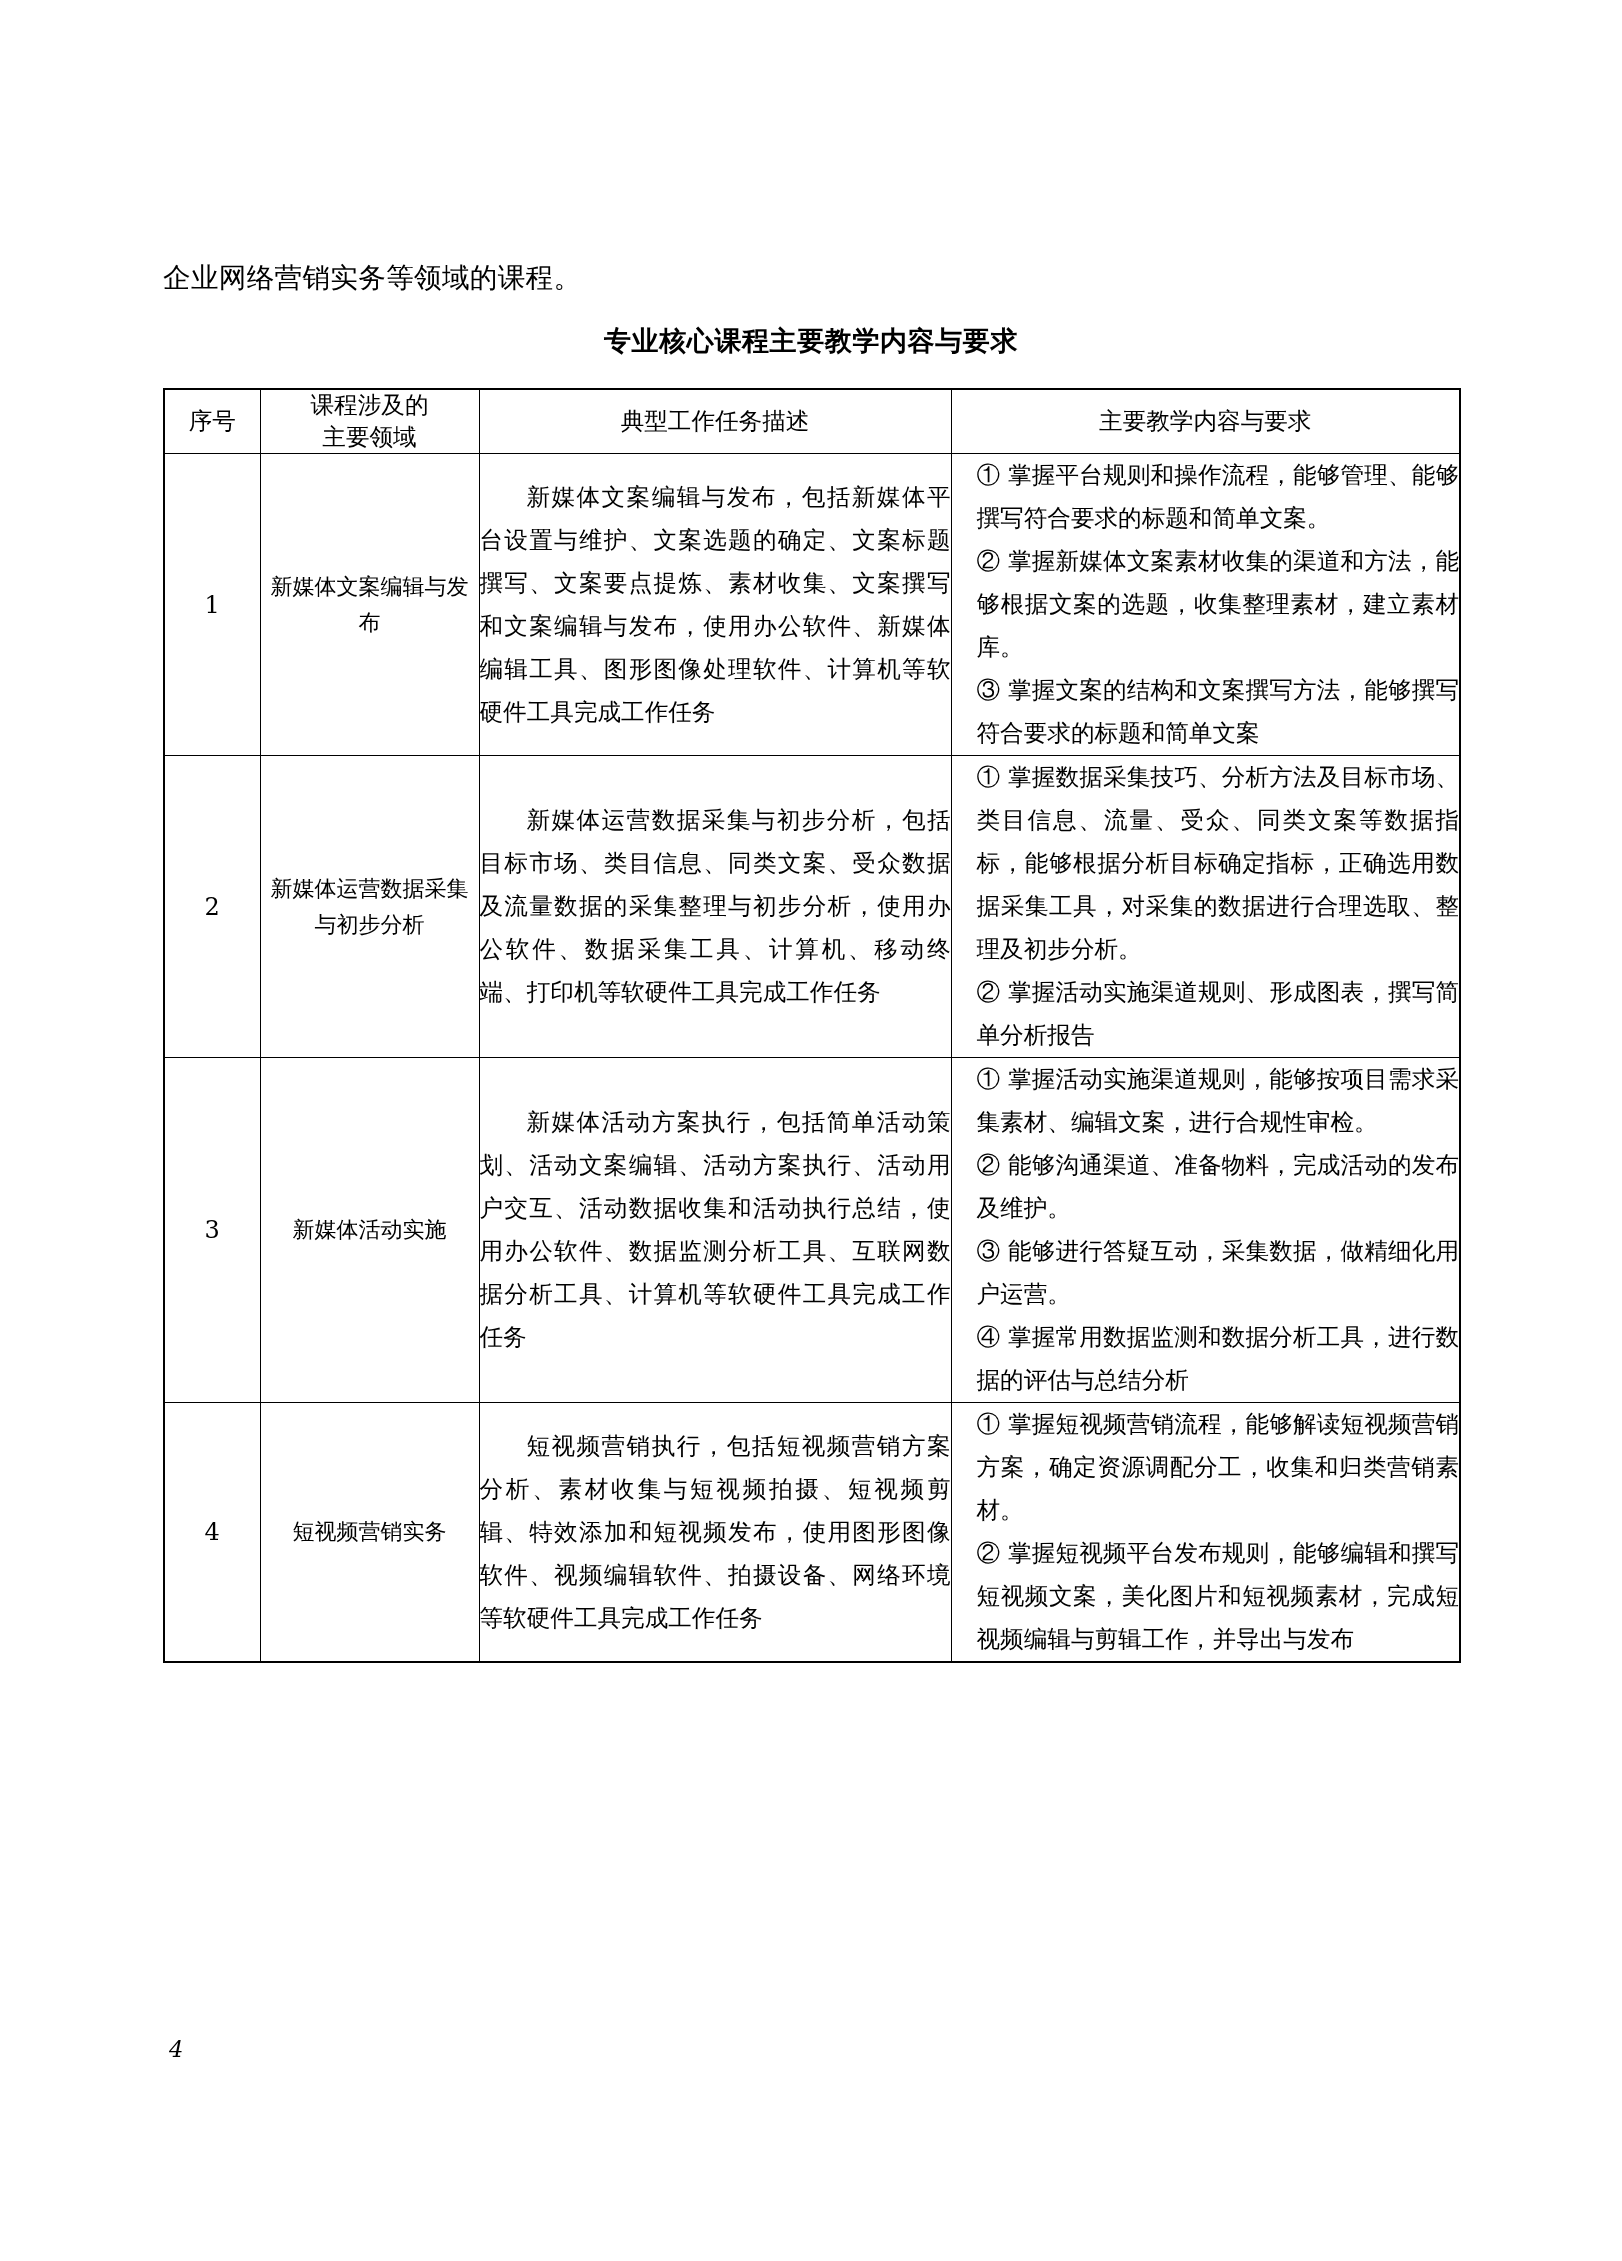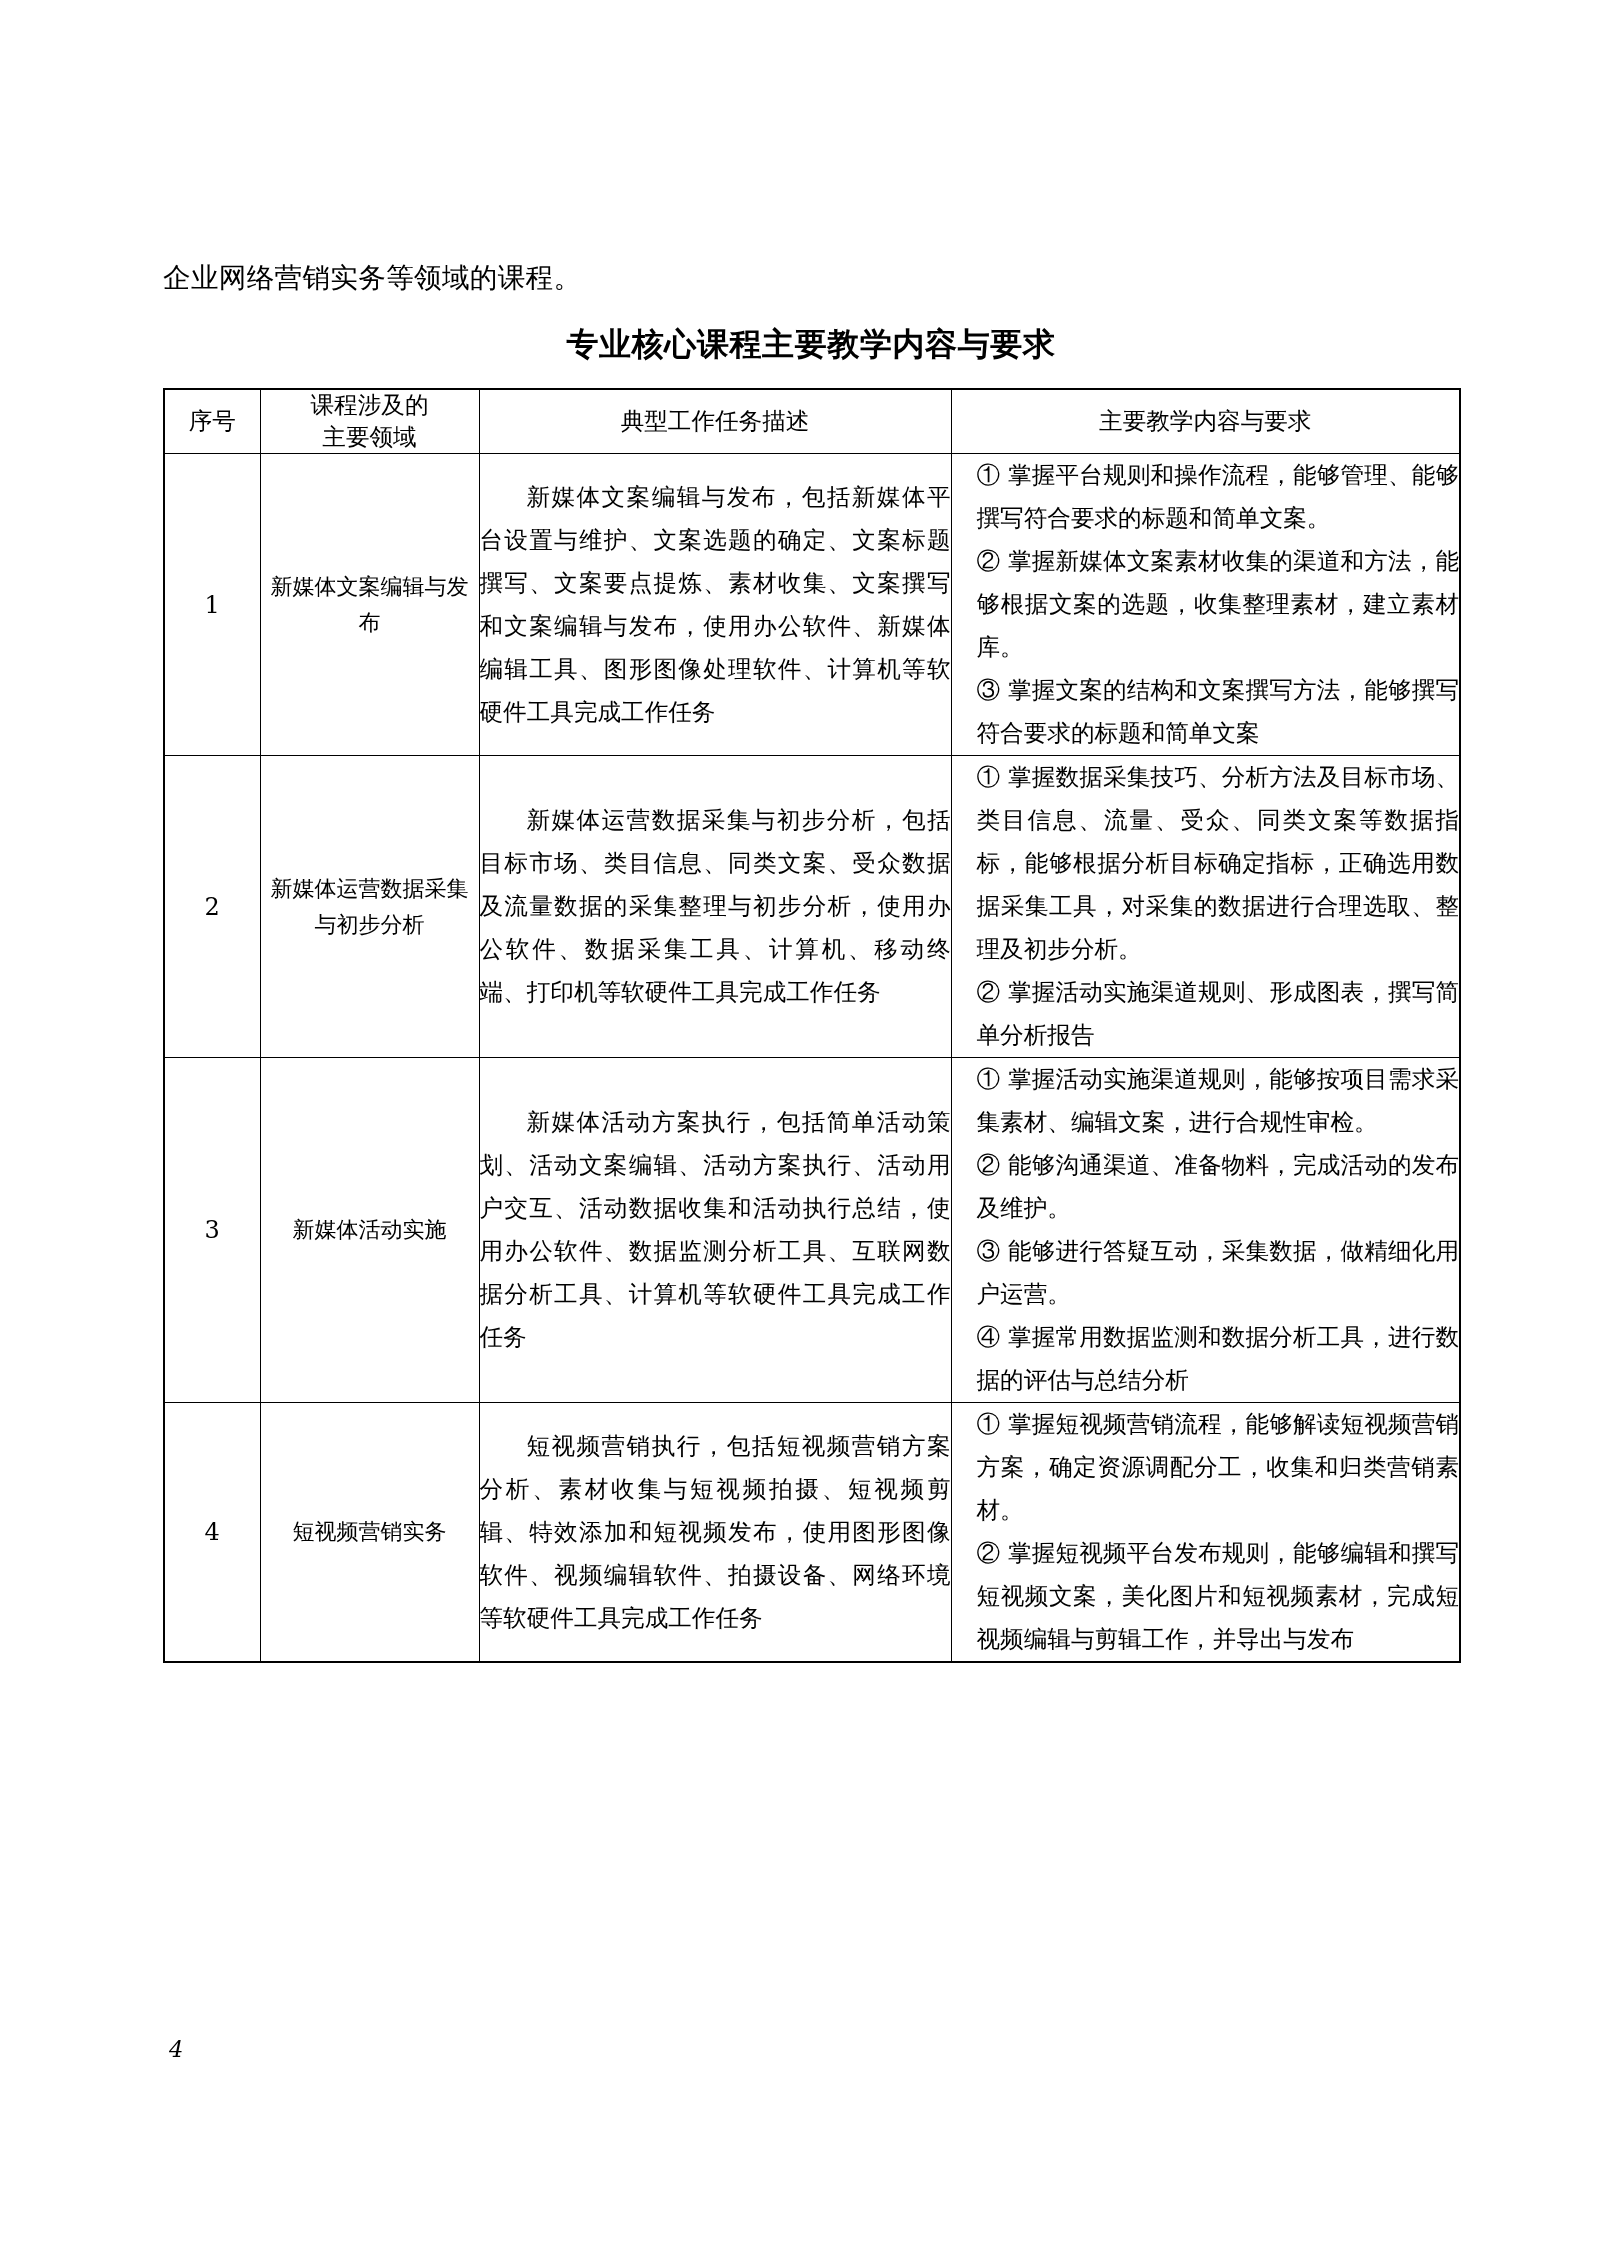--- a/index.html
+++ b/index.html
@@ -40,21 +40,21 @@
     white-space: nowrap;
   }
 
   
   .table-caption {
     position: absolute;
     left: 0;
     top: 323px;
     width: 1296px;
     text-align: center;
-    font-size: 32px;
+    font-size: 27px;
     font-weight: bold;
     letter-spacing: 0.6px;
   }
 
   
   table.ctable {
     position: absolute;
     left: 0px;
     top: 388px;
     width: 1296px;

